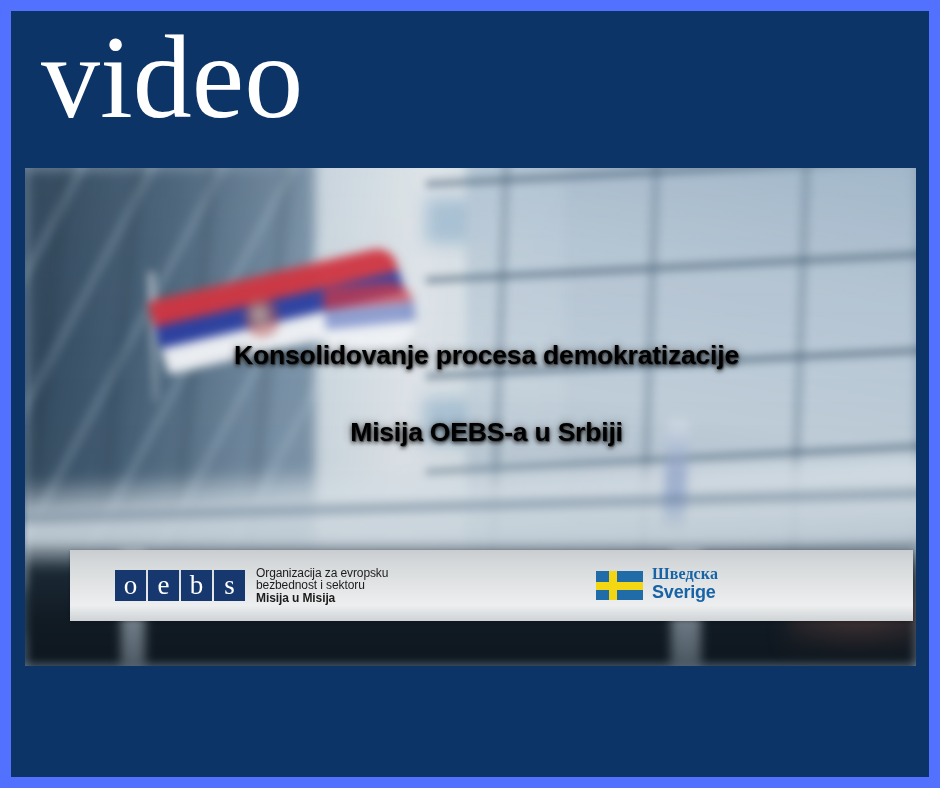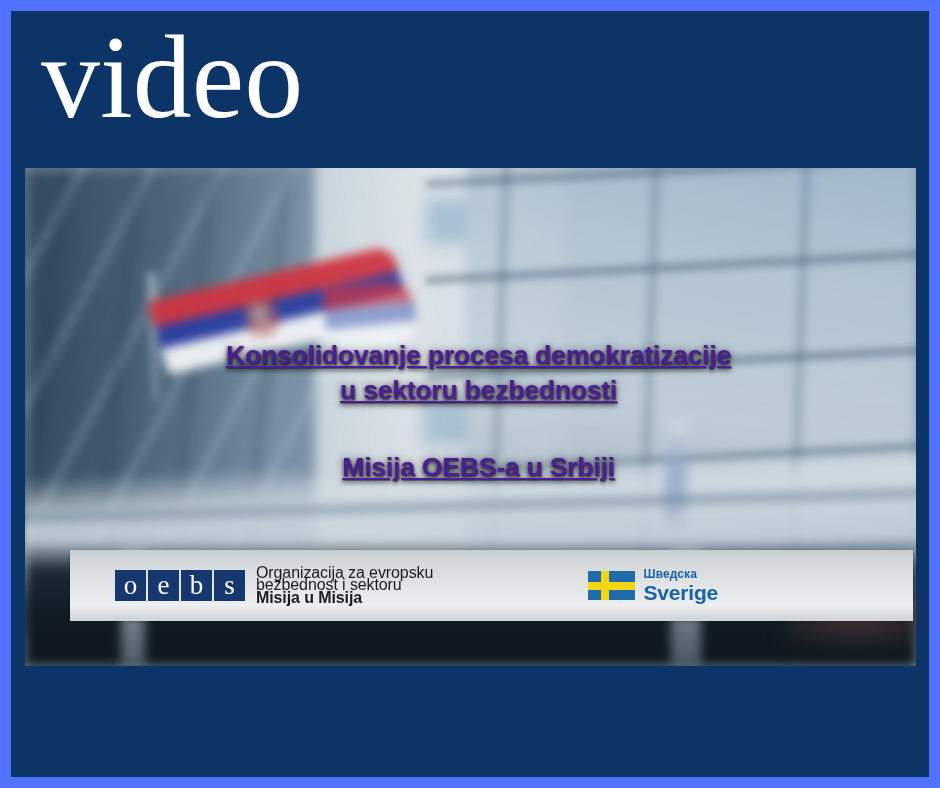--- a/index.html
+++ b/index.html
@@ -295,31 +295,30 @@
   #photo-veil {
     position: absolute; inset: 0;
     backdrop-filter: blur(2px);
     background: linear-gradient(180deg, rgba(255,255,255,0.04) 0%, rgba(255,255,255,0.0) 40%, rgba(0,0,0,0.05) 100%);
     pointer-events: none;
   }
 
   
   #overlay-titles {
     position: absolute;
-    left: 8px;
+    left: 16px;
     top: 170px;
     width: 100%;
     text-align: center;
-    color: #4c1d95;
+    color: #000000;
     text-shadow:
        0 2px 4px rgba(0,0,0,0.75),
        0 0 10px rgba(0,0,0,0.45),
        1px 1px 0 rgba(0,0,0,0.35);
     pointer-events: none;
-    text-decoration: underline;
   }
   .title-main {
     font-size: 26.5px;
     font-weight: bold;
     line-height: 1.32;
     letter-spacing: -0.2px;
   }
   .title-sub {
     margin-top: 42px;
     font-size: 26.5px;
@@ -358,21 +357,21 @@
     color: #ffffff;
     font-family: "Liberation Serif", serif;
     font-size: 27px;
     line-height: 31px;
     text-align: center;
     font-weight: 400;
   }
   #osce-text {
     margin-left: 11px;
     color: #1c1c1c;
-    font-size: 16px;
+    font-size: 12px;
     line-height: 12.4px;
     letter-spacing: -0.1px;
   }
   #osce-text .bold { font-weight: bold; }
 
   
   #sweden-logo {
     display: flex;
     align-items: center;
     margin-left: auto;
@@ -396,27 +395,28 @@
     position: absolute;
     left: 0; top: 11px;
     width: 100%; height: 8px;
     background: #f5d613;
   }
   #se-text {
     margin-left: 9px;
     color: #1763a6;
   }
   #se-text .se-cyr {
-    font-size: 12px;
+    font-size: 16px;
     line-height: 14px;
     font-weight: bold;
     letter-spacing: 0.1px;
+    font-family: Liberation Serif, serif;
   }
   #se-text .se-lat {
-    font-size: 21px;
+    font-size: 18px;
     line-height: 23px;
     font-weight: bold;
     letter-spacing: -0.2px;
   }
 </style>
 </head>
 <body>
 
 <div id="page">
 
@@ -451,21 +451,20 @@
         <div id="ground"></div>
         <div id="ground-col1"></div>
         <div id="ground-col2"></div>
         <div id="ground-warm"></div>
         <div id="photo-veil"></div>
       </div>
 
       <div id="overlay-titles">
         <div class="title-main">
           <div>Konsolidovanje procesa demokratizacije</div>
-          <div>u sektoru bezbednosti</div>
         </div>
         <div class="title-sub">Misija OEBS-a u Srbiji</div>
       </div>
 
       <div id="logo-bar">
 
         <div id="osce-logo">
           <div id="oebs-squares">
             <div class="oebs-sq">o</div>
             <div class="oebs-sq">e</div>

